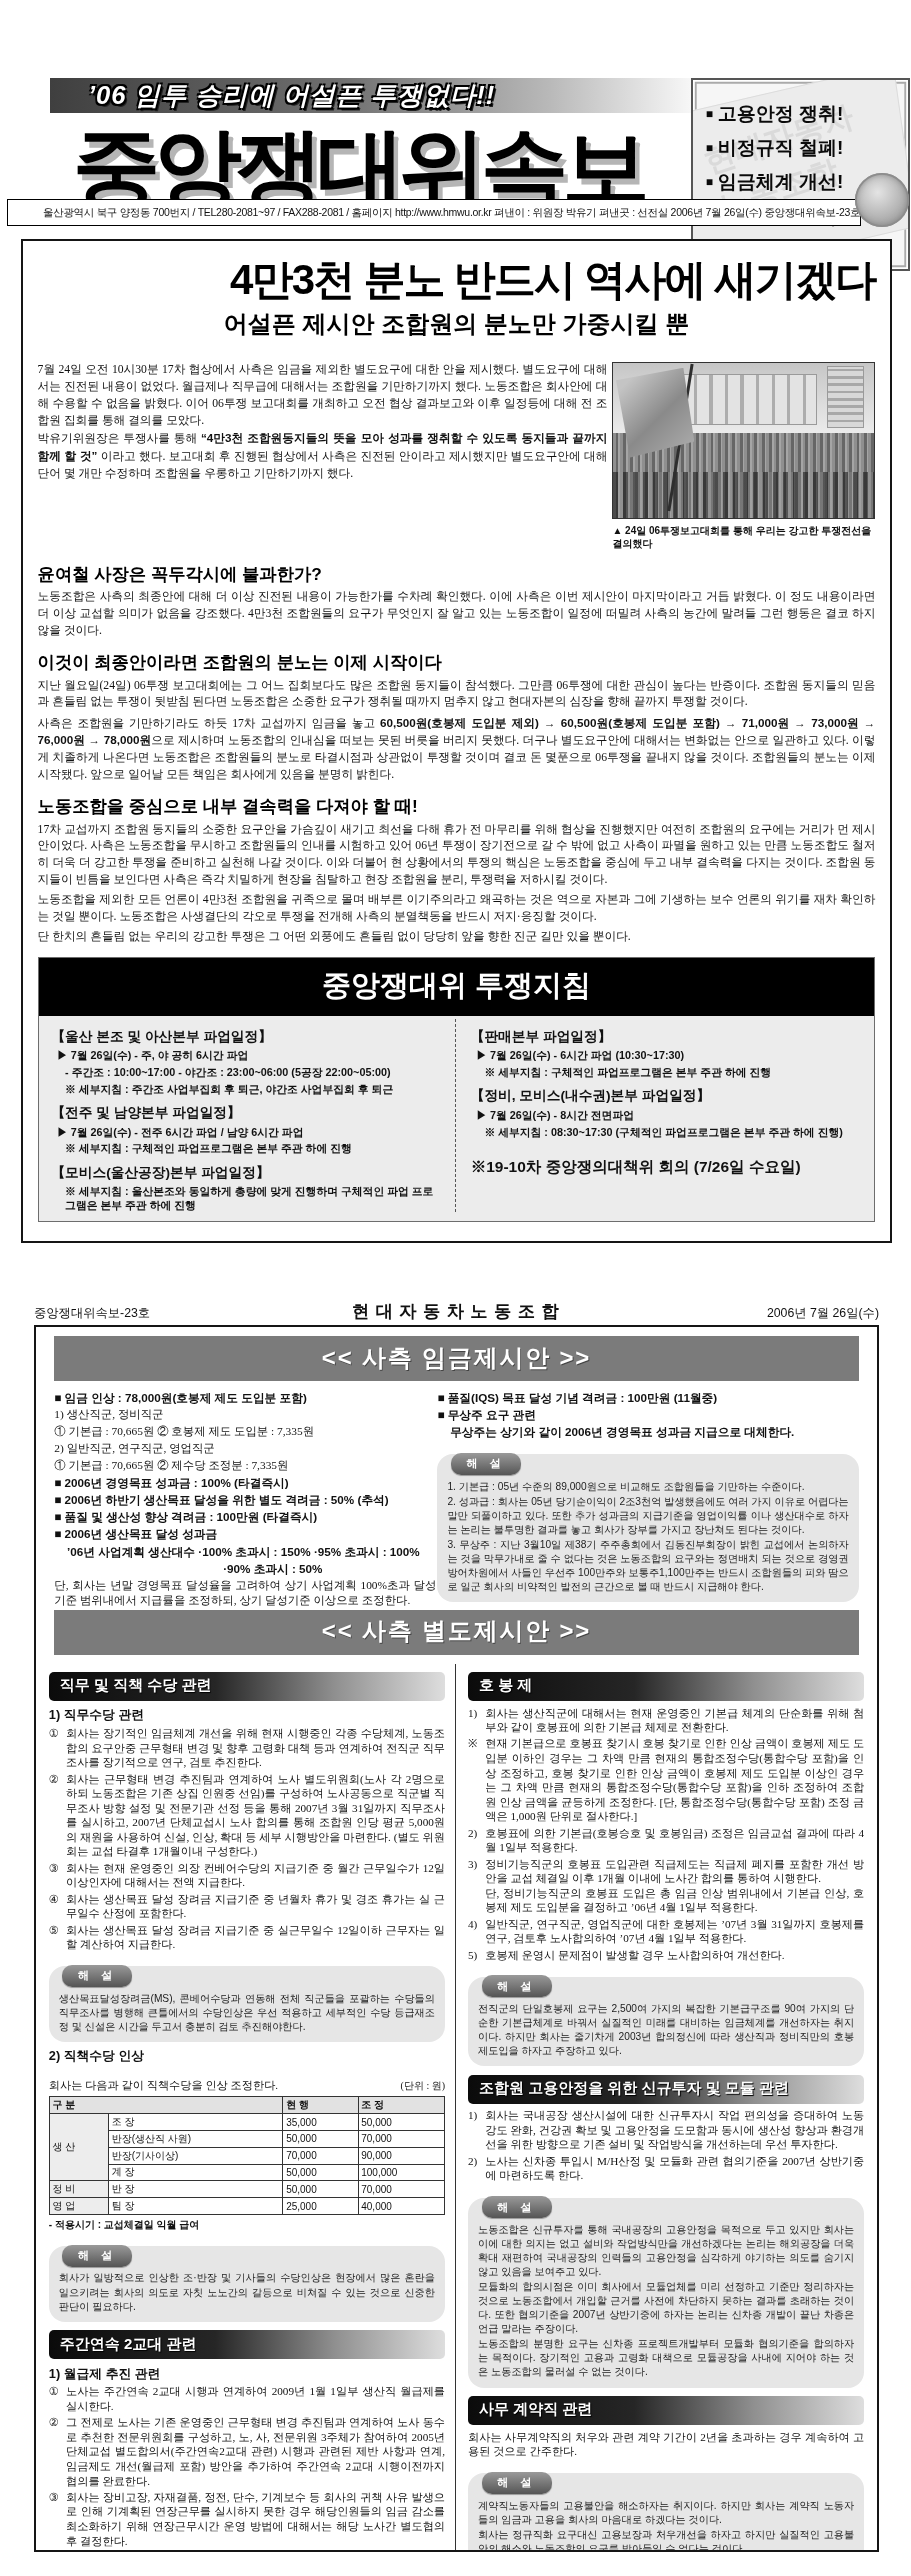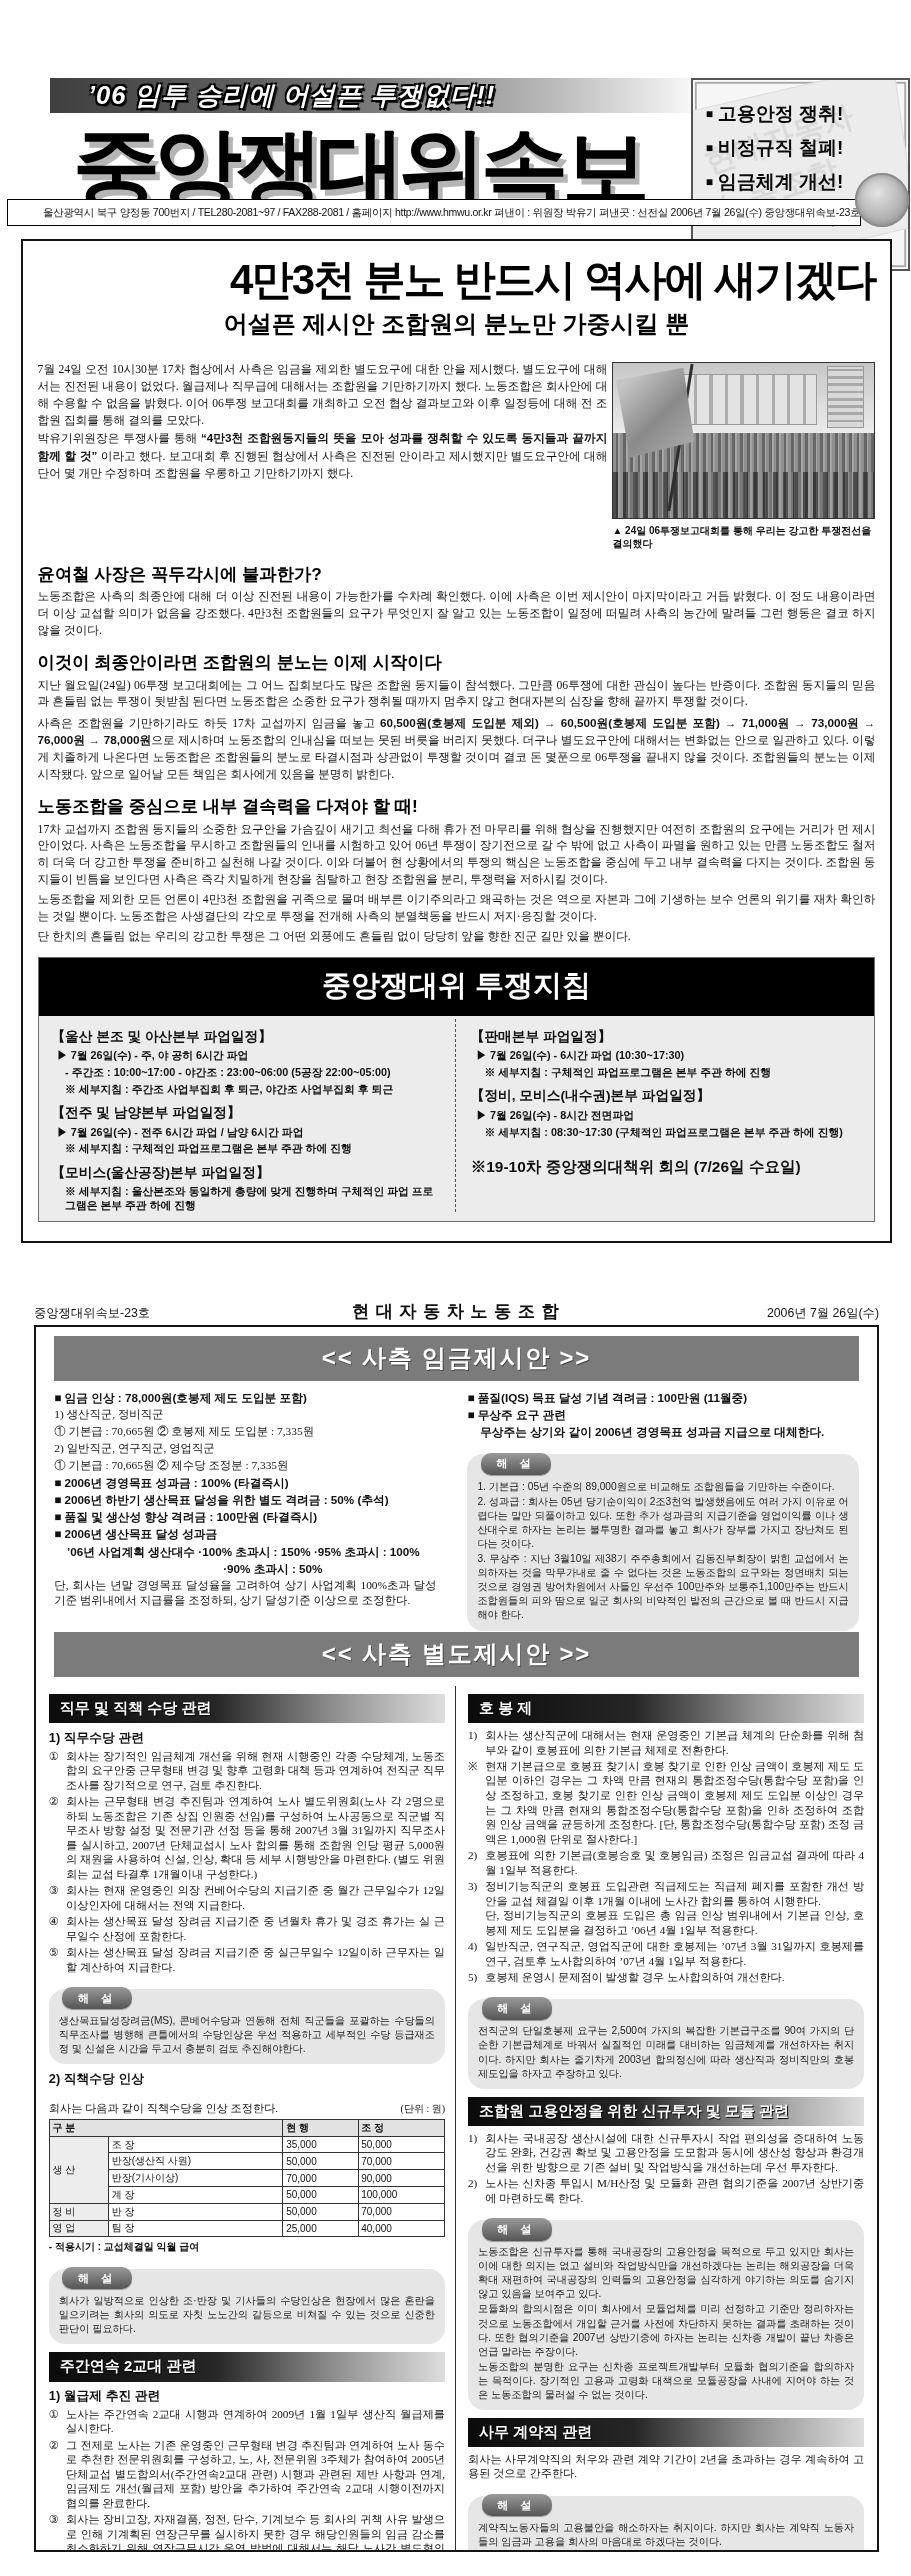--- a/index.html
+++ b/index.html
@@ -84,39 +84,39 @@
   
   #p2-header{position:absolute;left:34px;top:1299px;width:845px;display:flex;
     justify-content:space-between;align-items:baseline;
     font-family:"Liberation Sans",sans-serif;font-size:12.3px}
   #p2-center{font-weight:900;font-size:17.3px;letter-spacing:6.4px}
   #page2{position:absolute;left:34px;top:1325px;width:845px;height:1227px;border:2.7px solid #151515;
     padding:7.3px 11px;overflow:hidden;background:#fff}
   .banner{background:#7b7b7b;color:#fff;text-align:center;margin:1.8px 7.3px 7.3px;
     font-family:"Liberation Sans",sans-serif;font-weight:700;font-size:24px;
     letter-spacing:1.8px;padding:5.5px 0 7.3px;text-shadow:0.9px 0.9px 0 #444}
-  #wage-row{display:flex;gap:31px;padding:0 7.3px}
+  #wage-row{display:flex;gap:1px;padding:0 7.3px}
   #wage-left{width:47.5%;flex:none}
   #wage-right{flex:1;min-width:0}
   .wage-item{font-size:11.4px;line-height:1.32;margin-top:1.8px;text-align:justify}
   .wage-item.b{font-family:"Liberation Sans",sans-serif;font-weight:900;font-size:11.7px}
   .wage-item.ind{margin-left:12.8px}
   .wage-item.center{text-align:center;margin-left:55px}
   .hs{background:#e6e6e6;border-radius:16px;padding:0 10px 8.2px;margin-top:14.6px}
   .hs-pill{display:inline-block;background:linear-gradient(#9a9a9a,#555);color:#fff;
     font-family:"Liberation Sans",sans-serif;font-weight:900;font-size:11px;letter-spacing:4.6px;
     padding:3.7px 15.5px;border-radius:10px;margin:-8.2px 0 3.7px 3.7px;box-shadow:0 0.9px 0.9px #999}
   .hs-line{font-family:"Liberation Sans",sans-serif;font-size:10.2px;line-height:1.38;
     color:#1c1c1c;text-align:justify;white-space:pre-line;margin-top:0.9px}
   #bd-row{display:flex;margin-top:9px;padding:0 1.8px}
   .bd-col{flex:1;min-width:0}
   .bd-col.right{border-left:1.4px solid #333;padding-left:12px;margin-left:10px}
   .sec-label{background:linear-gradient(90deg,#0b0b0b 0%,#262626 42%,#8f8f8f 72%,#dedede 100%);
     color:#fff;font-family:"Liberation Sans",sans-serif;font-weight:900;font-size:15px;
-    padding:4.6px 11px 5.5px;margin:8.2px 0 4.6px;text-shadow:0.9px 0.9px 0.9px #000;border-radius:0}
+    padding:4.6px 11px 5.5px;margin:8.2px 0 4.6px;text-shadow:0.9px 0.9px 0.9px #000;border-radius:5px}
   .sub{font-family:"Liberation Sans",sans-serif;font-weight:900;font-size:12.8px;margin-top:6.4px}
   .item{display:flex;font-size:11.2px;line-height:1.3;text-align:justify;margin-top:1.8px}
   .item .mk{flex:none;width:17.3px}
   .item .tx{flex:1;white-space:pre-line}
   .par2{font-size:11.2px;line-height:1.3;text-align:justify;margin-top:2.7px;white-space:pre-line}
   .note{font-family:"Liberation Sans",sans-serif;font-weight:700;font-size:10px;margin-top:2.7px}
   .tabintro{display:flex;justify-content:space-between;align-items:flex-end;font-size:11.2px;margin-top:13px}
   .tabintro .unit{font-size:10px}
   table.sched{width:100%;border-collapse:collapse;margin-top:3px;text-align:left;
     font-family:"Liberation Sans",sans-serif;font-size:10px}

